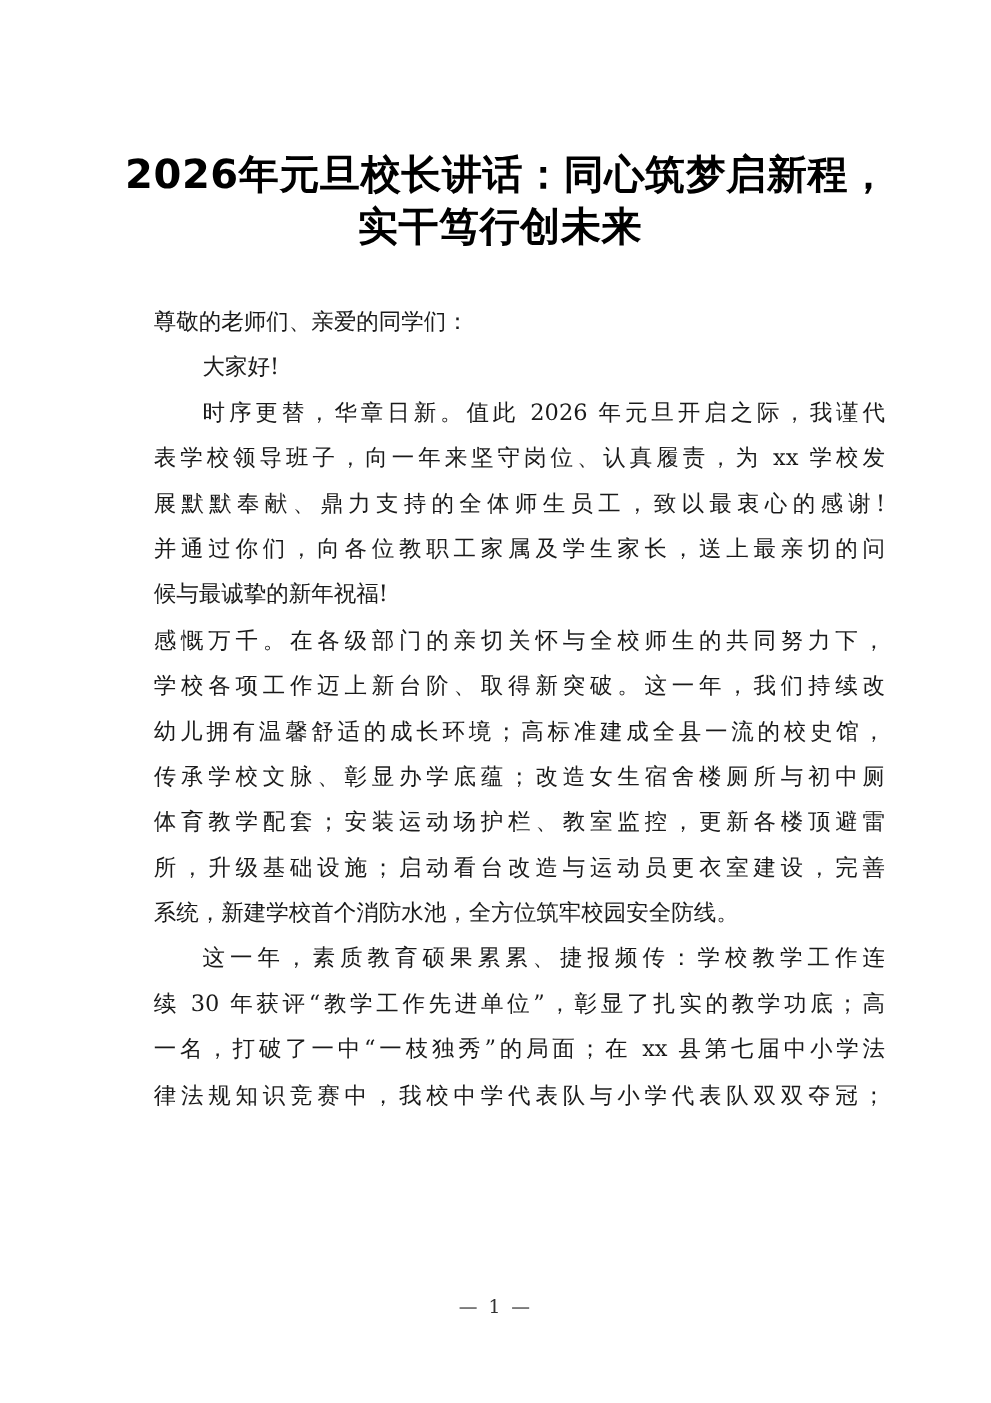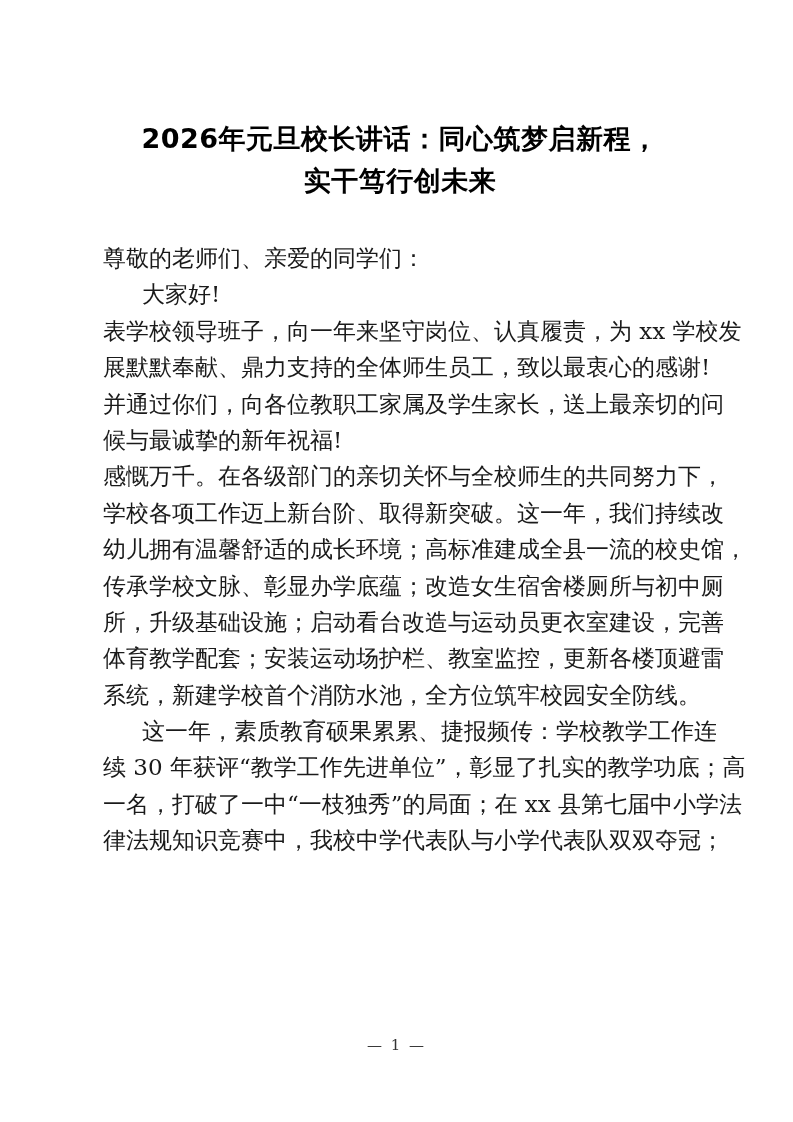--- a/index.html
+++ b/index.html
@@ -22,32 +22,32 @@
       background: #ffffff;
     }
     .title {
       position: absolute;
       left: 100px;
       width: 600px;
       top: 118px;
       text-align: center;
       font-family: "DejaVu Sans", "Liberation Sans", sans-serif;
       font-weight: bold;
-      font-size: 27px;
+      font-size: 32px;
       line-height: 42px;
       letter-spacing: 0.5px;
       color: #000;
     }
     .title .line { display: block; white-space: nowrap; }
     .body-text {
       position: absolute;
-      left: 103px;
+      left: 123px;
       top: 240px;
       width: 585px;
-      font-size: 23px;
+      font-size: 18px;
       line-height: 36.4px;
       color: #1a1a1a;
     }
     .body-text .ln {
       display: block;
       white-space: nowrap;
       text-align: justify;
       text-align-last: justify;
       height: 36.4px;
     }
@@ -73,30 +73,31 @@
 
 <div class="page">
   <h1 class="title" style="margin:0;">
     <span class="line">2026年元旦校长讲话：同心筑梦启新程，</span>
     <span class="line">实干笃行创未来</span>
   </h1>
 
   <div class="body-text" id="body-text">
       <span class="ln last">尊敬的老师们、亲爱的同学们：</span>
       <span class="ln indent last">大家好!</span>
+      <span class="ln indent">时序更替，华章日新。值此 2026 年元旦开启之际，我谨代</span>
       <span class="ln">表学校领导班子，向一年来坚守岗位、认真履责，为 xx 学校发</span>
       <span class="ln">展默默奉献、鼎力支持的全体师生员工，致以最衷心的感谢!</span>
       <span class="ln">并通过你们，向各位教职工家属及学生家长，送上最亲切的问</span>
       <span class="ln last">候与最诚挚的新年祝福!</span>
       <span class="ln">感慨万千。在各级部门的亲切关怀与全校师生的共同努力下，</span>
       <span class="ln">学校各项工作迈上新台阶、取得新突破。这一年，我们持续改</span>
       <span class="ln">幼儿拥有温馨舒适的成长环境；高标准建成全县一流的校史馆，</span>
       <span class="ln">传承学校文脉、彰显办学底蕴；改造女生宿舍楼厕所与初中厕</span>
+      <span class="ln">体育教学配套；安装运动场护栏、教室监控，更新各楼顶避雷</span>
       <span class="ln">所，升级基础设施；启动看台改造与运动员更衣室建设，完善</span>
-      <span class="ln">体育教学配套；安装运动场护栏、教室监控，更新各楼顶避雷</span>
       <span class="ln last">系统，新建学校首个消防水池，全方位筑牢校园安全防线。</span>
       <span class="ln indent">这一年，素质教育硕果累累、捷报频传：学校教学工作连</span>
       <span class="ln">续 30 年获评“教学工作先进单位”，彰显了扎实的教学功底；高</span>
       <span class="ln">一名，打破了一中“一枝独秀”的局面；在 xx 县第七届中小学法</span>
       <span class="ln">律法规知识竞赛中，我校中学代表队与小学代表队双双夺冠；</span>
     </div>
 
   <div class="page-number">— 1 —</div>
 </div>
 

